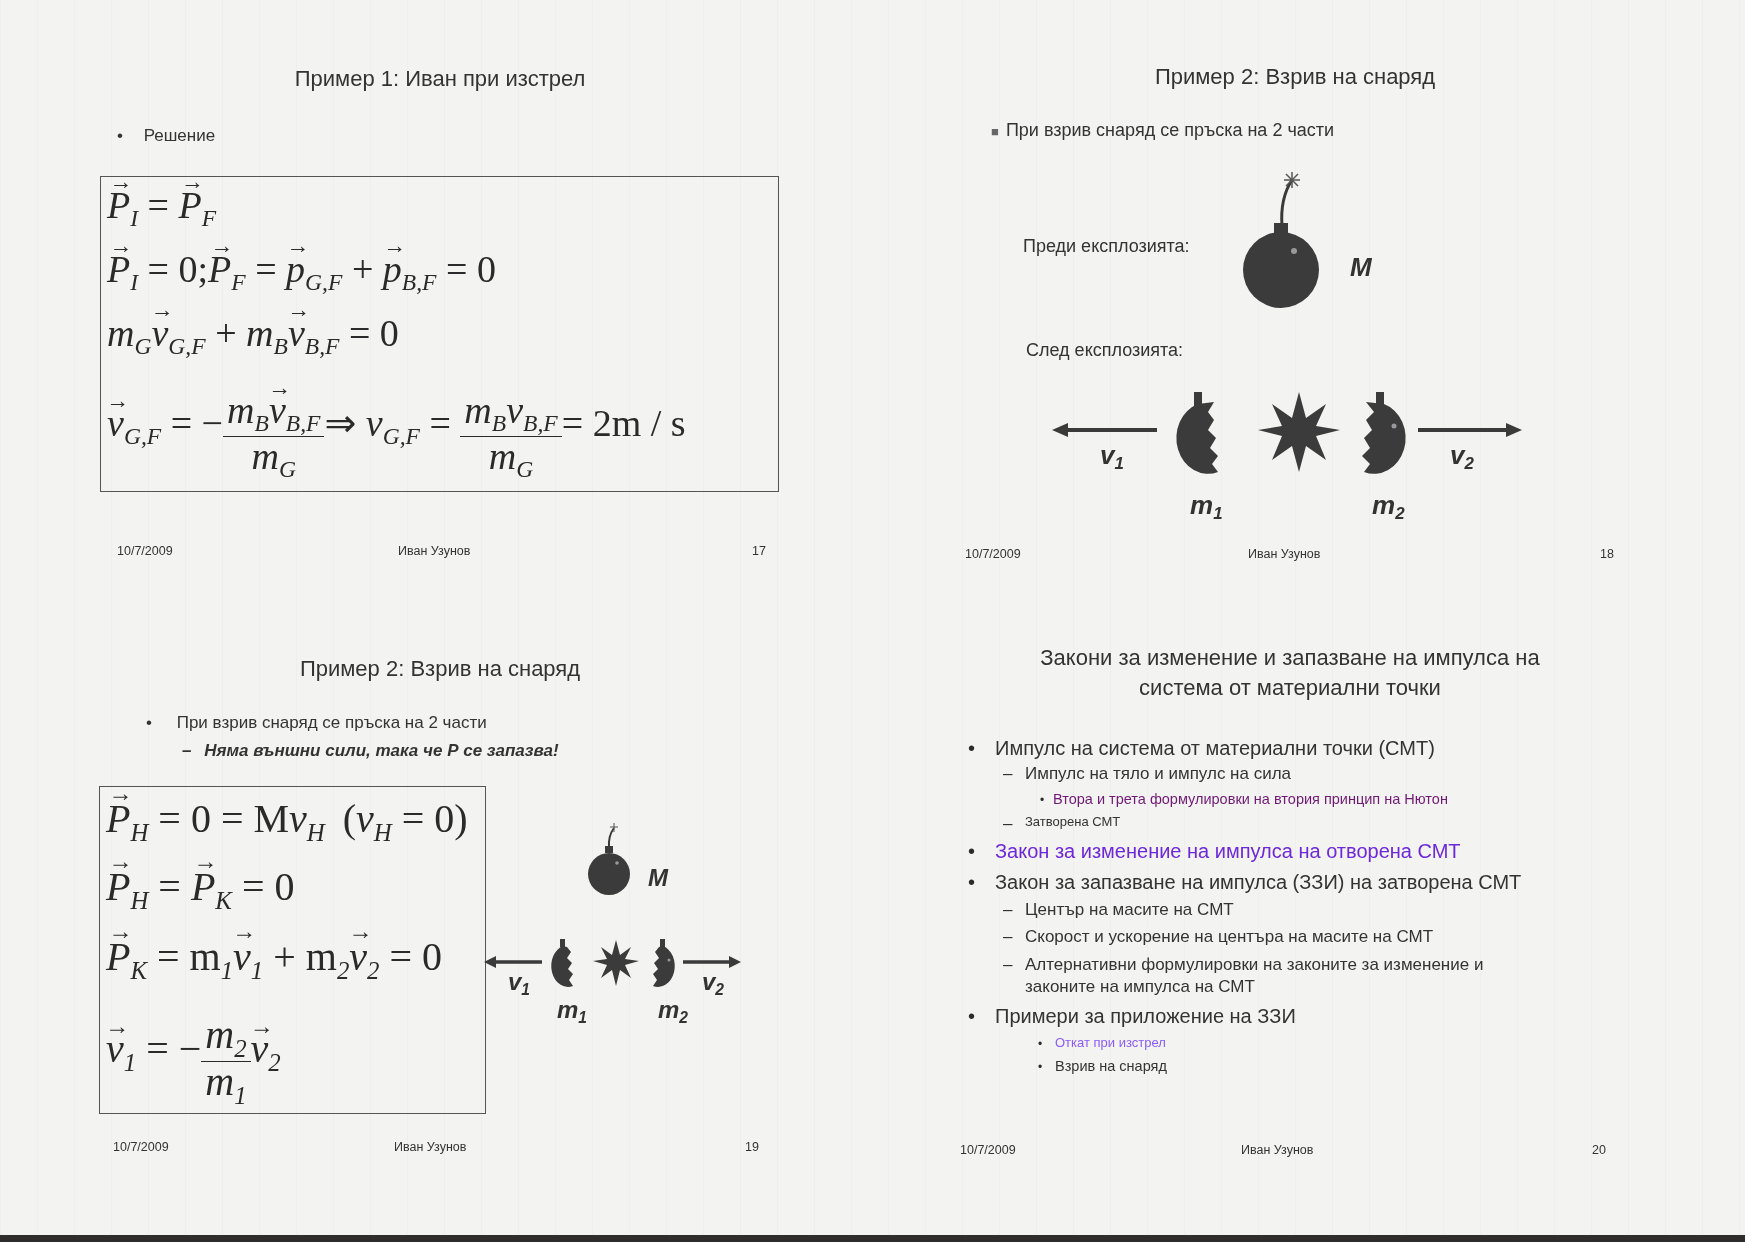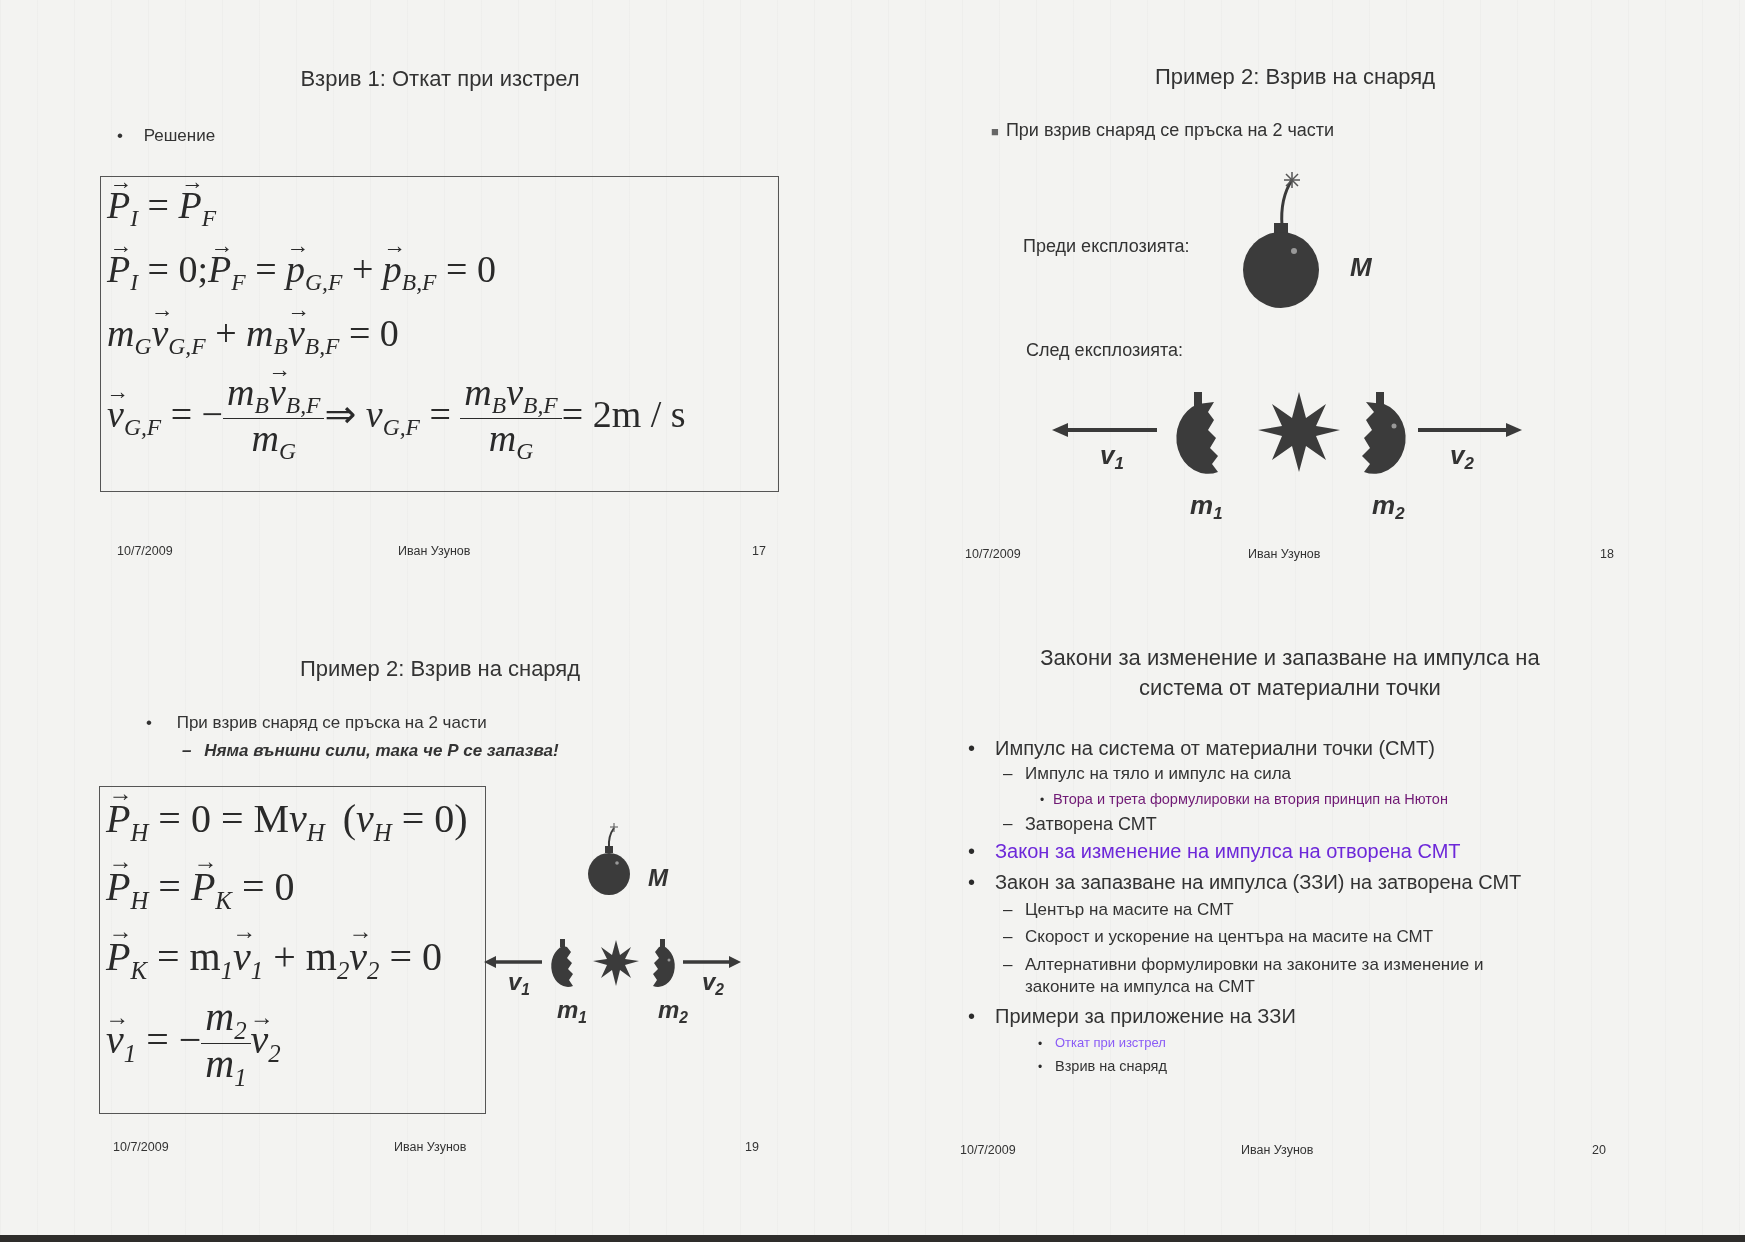--- a/index.html
+++ b/index.html
@@ -22,32 +22,32 @@
   .math { font-family: "Liberation Serif", serif; font-style: italic; color: #2a2a2a; position: absolute; white-space: nowrap; }
   .math .n { font-style: normal; }
   .math sub { font-size: 0.62em; vertical-align: -0.35em; }
   .vec { position: relative; display: inline-block; }
   .vec::before {
     content: "\2192"; position: absolute; left: 50%; transform: translateX(-40%);
     top: -0.62em; font-size: 0.6em; font-style: normal;
   }
   .frac { display: inline-block; vertical-align: middle; text-align: center; }
   .frac > span { display: block; padding: 0 4px; }
-  .frac .num { border-bottom: 1.5px solid #2a2a2a; }
+  .frac .num { border-bottom: 1.5px solid #2a2a2a; margin-top: 18px; }
   .label-bi { font-family: "Liberation Sans", sans-serif; font-weight: bold; font-style: italic; color: #333; position: absolute; }
   .label-bi sub { font-size: 0.65em; vertical-align: -0.3em; }
   svg { position: absolute; overflow: visible; }
 </style>
 </head>
 <body>
 
 <div class="scan-lines"></div>
 
 <section>
-  <div class="abs title" style="left:0;width:880px;text-align:center;top:66px;">Взрив 1: Откат при изстрел</div>
+  <div class="abs title" style="left:0;width:880px;text-align:center;top:66px;">Пример 1: Иван при изстрел</div>
   <div class="abs bullet-text" style="left:117px;top:126px;font-size:17px;">
     <span>•</span>
     <span style="margin-left:16px;">Решение</span>
   </div>
 
   <div class="eq-box" style="left:100px;top:176px;width:677px;height:314px;">
 
     <div class="math" style="left:6px;top:6px;font-size:38px;">
       <span class="vec">P</span><sub>I</sub>
       <span class="n">=</span>
@@ -237,21 +237,21 @@
       <div class="abs" style="top: 764px; left: 0px;">
         <span class="abs" style="left: 1003px; font-size: 17px; top: 0px;">–</span>
         <span class="abs" style="left: 1025px; font-size: 17px; color: rgb(51, 51, 51);">Импулс на тяло и импулс на сила</span>
       </div>
       <div class="abs" style="top: 791px; left: 0px;">
         <span class="abs" style="left: 1040px; font-size: 12px; top: 2px;">•</span>
         <span class="abs" style="left: 1053px; font-size: 14.5px; color: #701a75;">Втора и трета формулировки на втория принцип на Нютон</span>
       </div>
       <div class="abs" style="top: 814px; left: 0px;">
         <span class="abs" style="left: 1003px; font-size: 17px; top: 0px;">–</span>
-        <span class="abs" style="left: 1025px; font-size: 18px; color: rgb(51, 51, 51);">Затворена СМТ</span>
+        <span class="abs" style="left: 1025px; font-size: 13px; color: rgb(51, 51, 51);">Затворена СМТ</span>
       </div>
       <div class="abs" style="top: 840px; left: 0px;">
         <span class="abs" style="left: 968px; font-size: 20px; top: 0px;">•</span>
         <span class="abs" style="left: 995px; font-size: 20px; color: #6d28d9;">Закон за изменение на импулса на отворена СМТ</span>
       </div>
       <div class="abs" style="top: 871px; left: 0px;">
         <span class="abs" style="left: 968px; font-size: 20px; top: 0px;">•</span>
         <span class="abs" style="left: 995px; font-size: 20px; color: rgb(51, 51, 51);">Закон за запазване на импулса (ЗЗИ) на затворена СМТ</span>
       </div>
       <div class="abs" style="top: 900px; left: 0px;">

